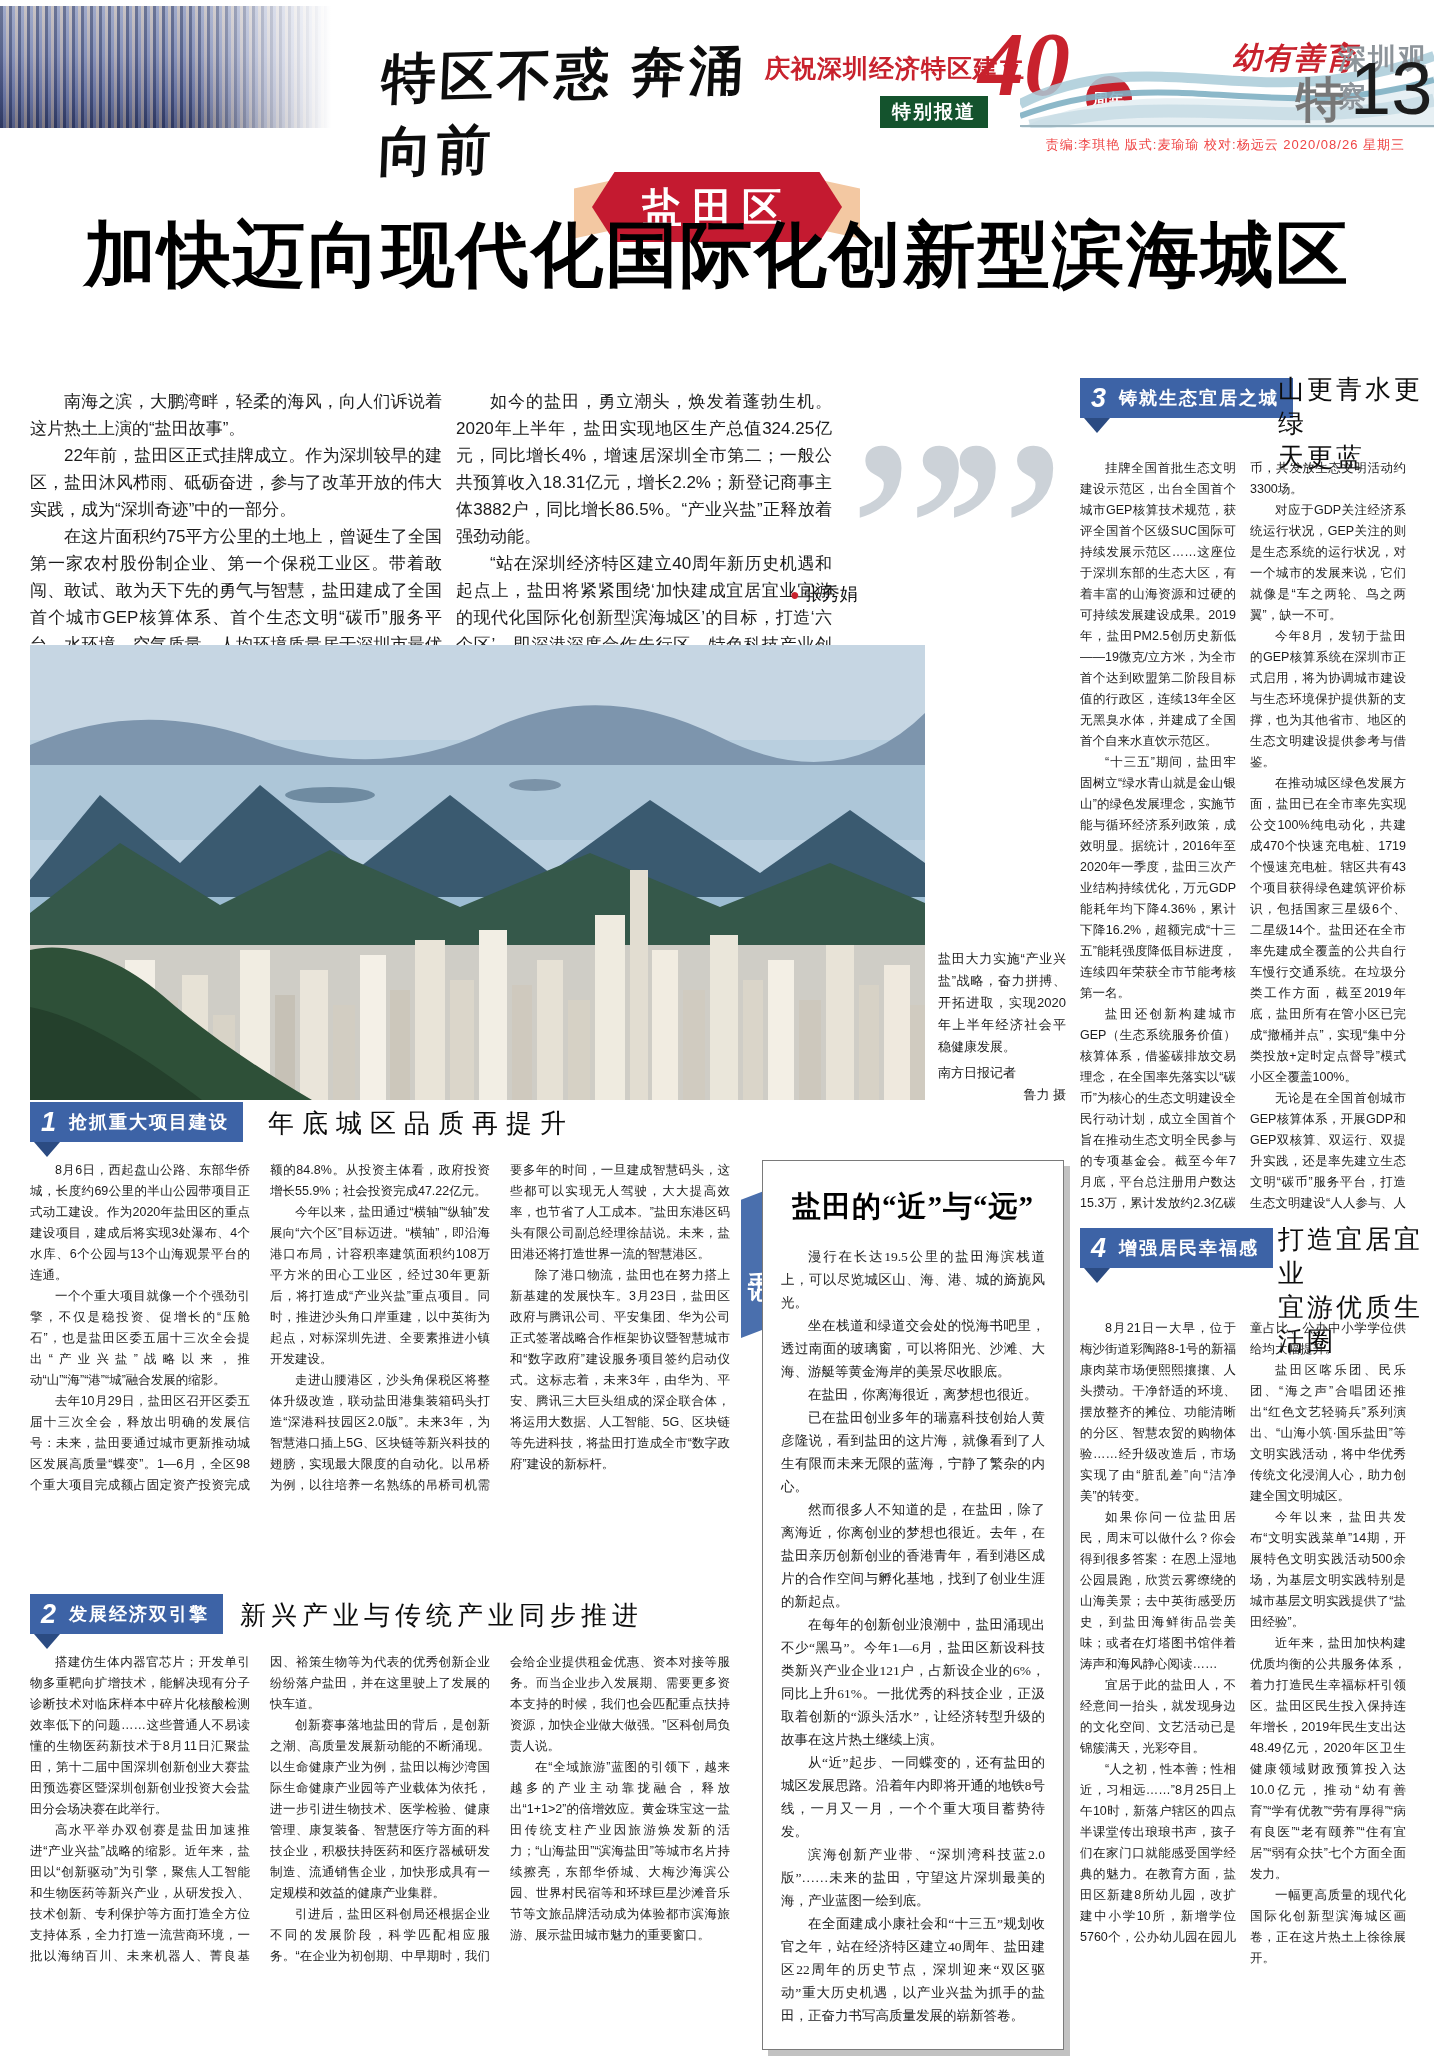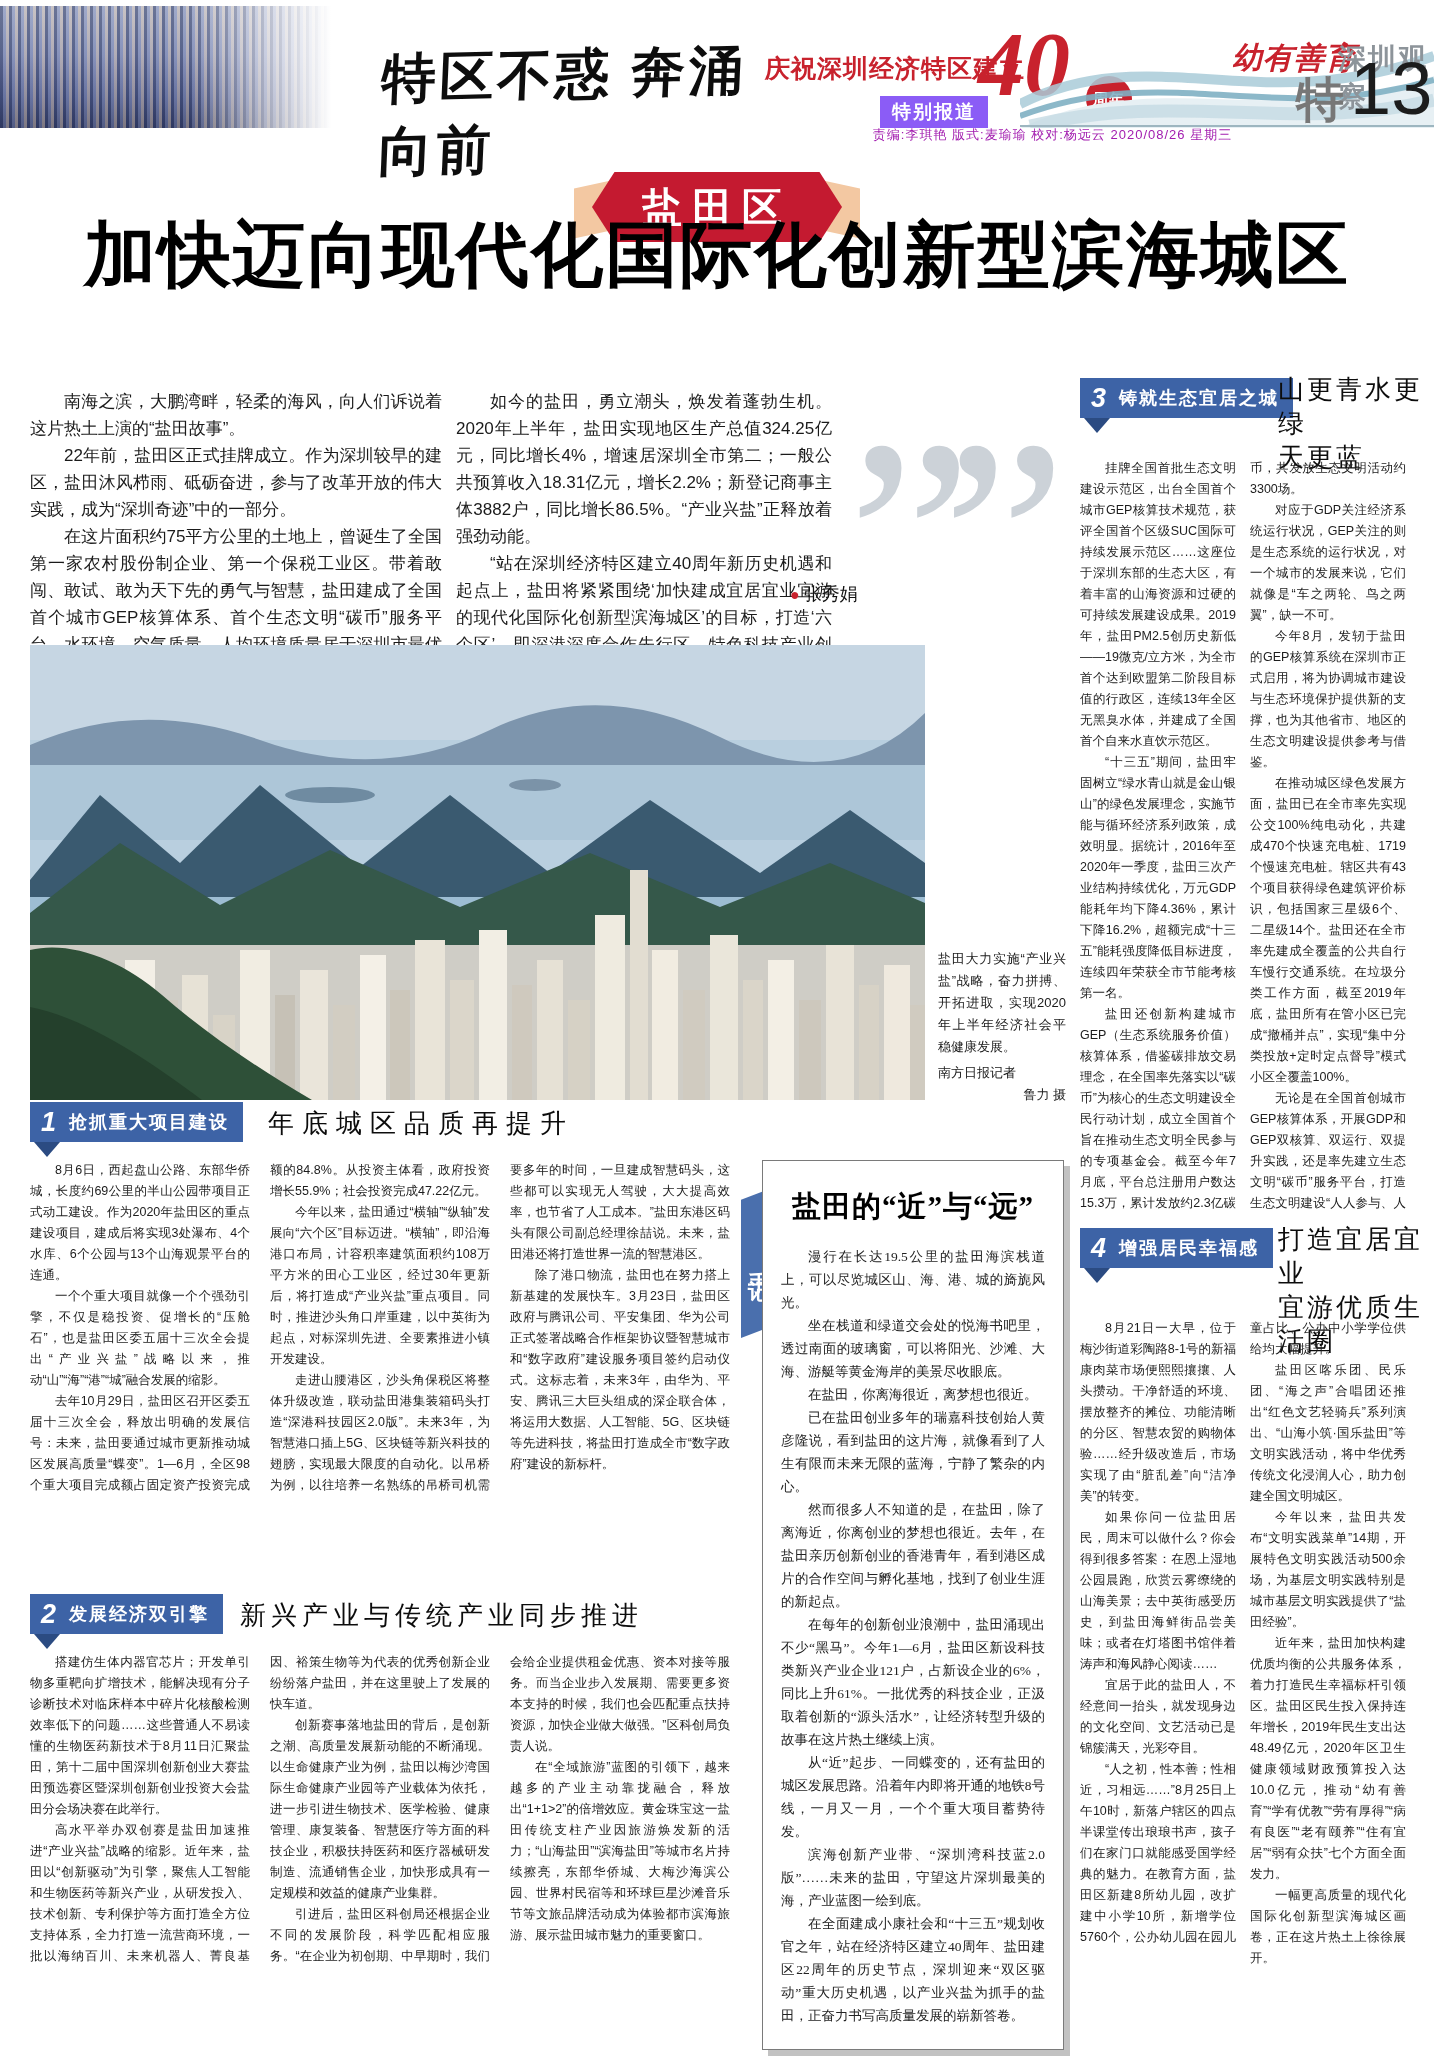--- a/index.html
+++ b/index.html
@@ -11,32 +11,32 @@
   .ind p{text-indent:2em;}
   
   .banner-photo{left:0;top:6px;width:345px;height:122px;
     background:
       linear-gradient(90deg,rgba(255,255,255,0) 55%,#fff 96%),
       repeating-linear-gradient(90deg,rgba(35,45,85,.50) 0 3px,rgba(125,135,175,.35) 3px 6px,rgba(235,205,165,.38) 6px 9px),
       linear-gradient(180deg,#b3bdd8 0%,#8d99c2 40%,#5c6899 75%,#39436b 100%);}
   .slogan{left:380px;top:38px;width:420px;font-family:"Liberation Serif",serif;
     font-size:54px;font-weight:900;letter-spacing:4px;transform:rotate(-1.5deg) skewX(-4deg);color:#0d0d0d;}
   .celebr{left:765px;top:52px;font-size:25px;font-weight:700;color:#c8222d;letter-spacing:1px;}
-  .spec-report{left:880px;top:96px;background:#8b5cf6;color:#fff;font-size:19px;font-weight:700;
+  .spec-report{left:880px;top:96px;background:#14532d;color:#fff;font-size:19px;font-weight:700;
     padding:3px 12px;letter-spacing:2px;}
   .num40{left:978px;top:18px;font-family:"Liberation Serif",serif;font-style:italic;
     font-size:92px;font-weight:700;color:#c8222d;line-height:1;}
   .zhounian{left:1086px;top:76px;width:46px;height:46px;border-radius:50%;background:#c8222d;
     color:#fff;font-size:15px;font-weight:700;display:flex;align-items:center;justify-content:center;letter-spacing:1px;}
   .paper-name{left:1232px;top:38px;font-family:"Liberation Serif",serif;font-style:italic;
     font-size:30px;font-weight:900;color:#c8222d;letter-spacing:1px;}
   .edition-name{left:1338px;top:40px;font-size:28px;font-weight:700;color:#8d949a;letter-spacing:2px;}
   .page-label{left:1296px;top:68px;font-size:48px;font-weight:700;color:#777;}
   .page-number{left:1350px;top:52px;font-size:74px;font-weight:400;color:#1c1c1c;line-height:1;}
-  .meta-line{left:700px;top:126px;width:705px;text-align:center;font-size:13px;color:#a21caf;letter-spacing:1px;}
+  .meta-line{left:700px;top:136px;width:705px;text-align:right;font-size:13px;color:#ef4444;letter-spacing:1px;}
   
   .badge-wrap{left:582px;top:172px;width:270px;height:70px;}
   .badge-wing{position:absolute;top:10px;width:60px;height:50px;background:#f3c8a2;}
   .badge-wing.l{left:-8px;transform:skewY(-12deg);}
   .badge-wing.r{right:-8px;transform:skewY(12deg);}
   .badge-core{position:absolute;left:10px;top:0;width:250px;height:70px;background:#c41a30;
     clip-path:polygon(9% 0,91% 0,100% 50%,91% 100%,9% 100%,0 50%);
     display:flex;align-items:center;justify-content:center;}
   .badge-core span{color:#fff;font-size:40px;font-weight:900;letter-spacing:10px;font-family:"Liberation Serif",serif;}
   

